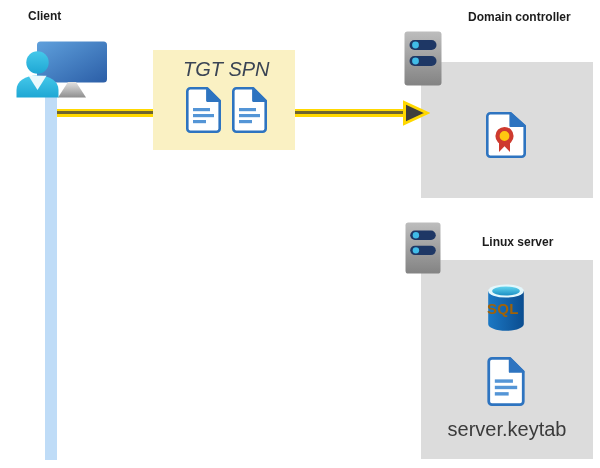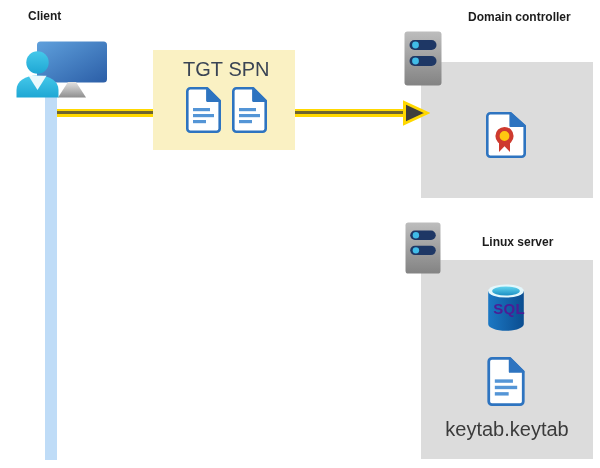--- a/index.html
+++ b/index.html
@@ -30,40 +30,40 @@
   .client-icon { left:15px; top:40px; width:95px; height:60px; z-index:5; }
 
   .highlight-box {
     left:153px; top:50px; width:142px; height:100px; z-index:4;
     background: var(--highlight-box-yellow, #FAF1C3);
   }
   .ticket-col { position:absolute; top:0; width:56px; text-align:center; }
   .ticket-col.c1 { left:22px; }
   .ticket-col.c2 { left:68px; }
   .ticket-label {
-    margin-top:7px; font-size:20px; color:#3A4454; line-height:24px;
+    margin-top:7px; font-size:20px; color:#3A4454; line-height:24px;font-style:italic;
   }
   .ticket-doc { margin-top:6px; width:35px; height:46px; }
 
   .panel { background: var(--panel-gray, #DCDCDC); z-index:2; }
   .dc-panel    { left:421px; top:62px;  width:172px; height:136px; }
   .linux-panel { left:421px; top:260px; width:172px; height:199px; }
 
   .server-icon { width:38px; z-index:5; }
   .dc-server    { left:404px; top:31px;  height:55px; }
   .linux-server { left:404px; top:222px; height:52px; }
 
   .dc-label    { left:455px; top:6px;   width:130px; z-index:5;margin-left:13px; }
   .linux-label { left:482px; top:231px; width:135px; z-index:5; }
 
   .cert-icon   { left:486px; top:112px; width:40px; height:46px; z-index:5; }
   .sql-icon    { left:487px; top:283px; width:38px; height:49px; z-index:5; }
   .sql-text {
-    left:487px; top:300px; width:38px; text-align:right; z-index:6;
-    font-weight:700; font-size:15px; color:#4c1d95; letter-spacing:0.3px;
+    left:487px; top:300px; width:38px; text-align:left; z-index:6;
+    font-weight:700; font-size:15px; color:#a16207; letter-spacing:0.3px;
   }
   .keytab-doc  { left:486px; top:357px; width:40px; height:49px; z-index:5; }
   .keytab-label {
     left:421px; top:418px; width:172px; text-align:center; z-index:5;
     font-size:20px; color:#3B3B3B;
   }
 </style>
 </head>
 <body>
 
@@ -170,15 +170,15 @@
   </svg>
   <div class="abs sql-text">SQL</div>
 
   <svg class="abs keytab-doc" viewBox="0 0 35 46">
     <path d="M4.3 1.3 H21.2 L33.7 13.8 V41.7 A3 3 0 0 1 30.7 44.7 H4.3 A3 3 0 0 1 1.3 41.7 V4.3 A3 3 0 0 1 4.3 1.3 Z" fill="#ffffff" stroke="#2E74C0" stroke-width="2.6" stroke-linejoin="round"></path>
     <path d="M21.2 1.3 V13.8 H33.7 Z" fill="#2E74C0" stroke="#2E74C0" stroke-width="2.2" stroke-linejoin="round"></path>
     <rect x="7" y="21" width="17" height="3.2" fill="#5495D6"></rect>
     <rect x="7" y="27" width="21" height="3.2" fill="#5495D6"></rect>
     <rect x="7" y="33" width="13" height="3.2" fill="#5495D6"></rect>
   </svg>
-  <div class="abs keytab-label">keytab.keytab</div>
+  <div class="abs keytab-label">server.keytab</div>
 
 </div>
 
 </body></html>

